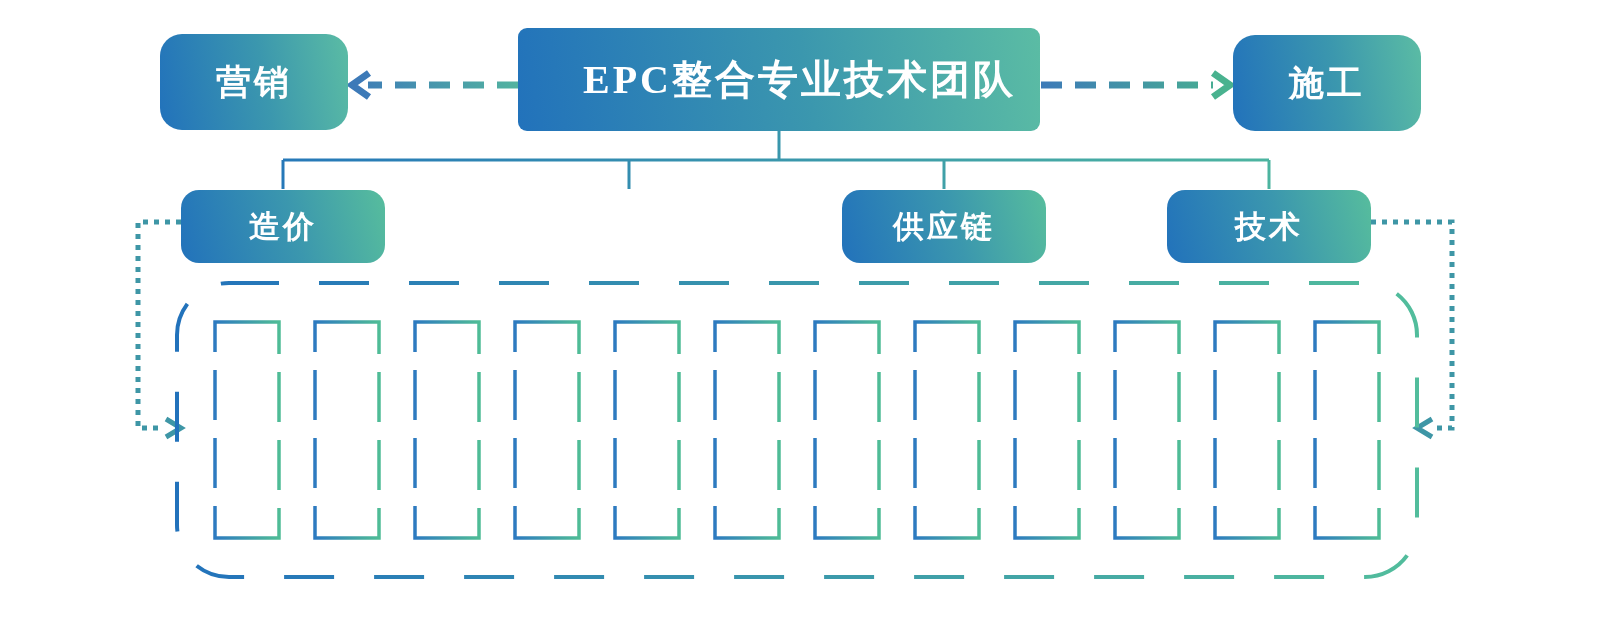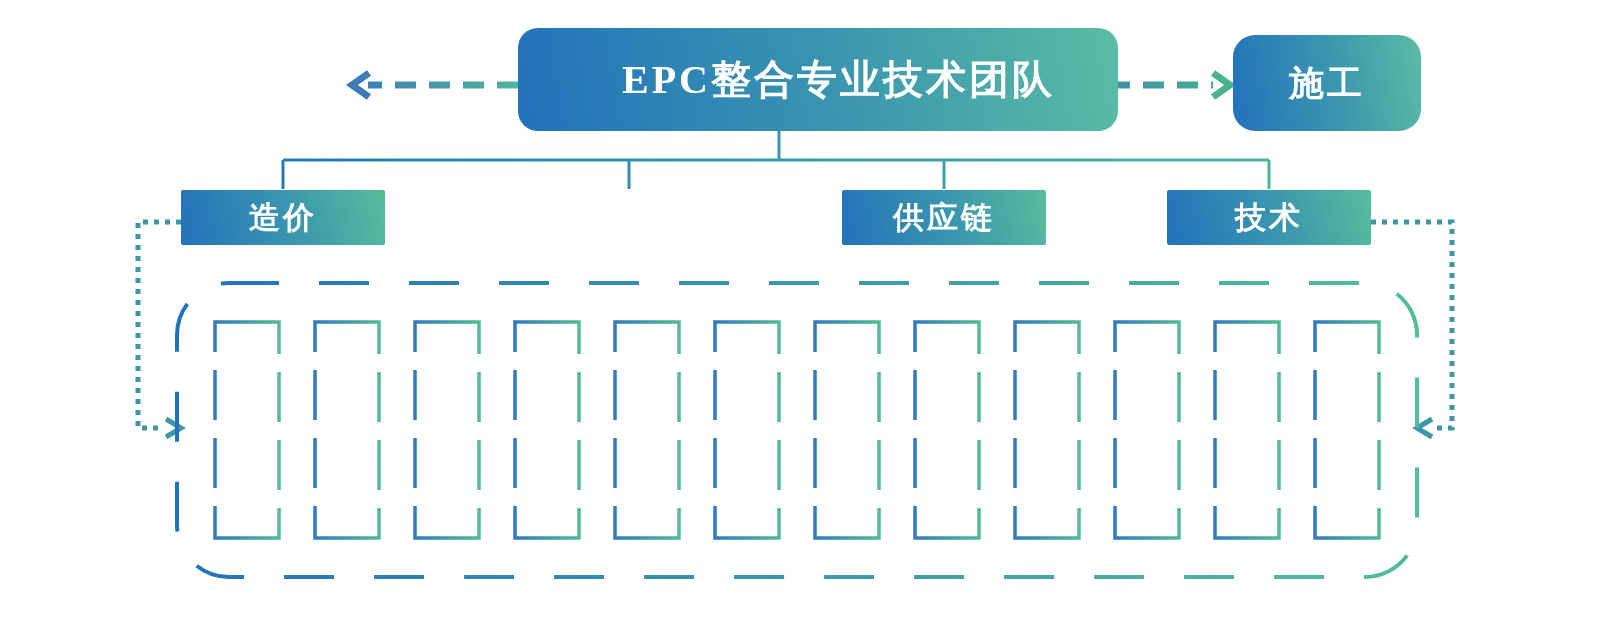--- a/index.html
+++ b/index.html
@@ -22,35 +22,35 @@
     align-items: center;
     justify-content: center;
     color: #ffffff;
     font-weight: bold;
     background: linear-gradient(80deg, #2272bb 0%, #3b97ae 55%, #5bbca4 100%);
     box-sizing: border-box;
     letter-spacing: 3px;
     white-space: nowrap;
   }
   .node-main {
-    left: 518px; top: 28px; width: 600px; height: 103px;
-    border-radius: 20px;
+    left: 518px; top: 28px; width: 522px; height: 103px;
+    border-radius: 9px;
     font-size: 40px;
     padding-left: 41px;
   }
   .node-side {
     width: 188px; height: 96px;
     border-radius: 22px;
     font-size: 35px;
   }
   .node-side.left  { left: 160px;  top: 34px; }
   .node-side.right { left: 1233px; top: 35px; }
   .node-dept {
-    top: 190px; width: 204px; height: 55px;
-    border-radius: 2px;
+    top: 190px; width: 204px; height: 73px;
+    border-radius: 18px;
     font-size: 31px;
     background: linear-gradient(75deg, #2272bb 0%, #3b97ae 55%, #57bd9d 100%);
   }
   .sub-box {
     position: absolute;
     top: 322px;
     width: 64px;
     height: 216px;
     display: flex;
     align-items: center;
@@ -121,20 +121,23 @@
         <rect x="715" y="322" width="64" height="216" fill="none" stroke="url(#gbox)" stroke-width="3.5" stroke-dasharray="96 18 50 18 50 18 126 18 50 18 50 18"></rect>
         <rect x="815" y="322" width="64" height="216" fill="none" stroke="url(#gbox)" stroke-width="3.5" stroke-dasharray="96 18 50 18 50 18 126 18 50 18 50 18"></rect>
         <rect x="915" y="322" width="64" height="216" fill="none" stroke="url(#gbox)" stroke-width="3.5" stroke-dasharray="96 18 50 18 50 18 126 18 50 18 50 18"></rect>
         <rect x="1015" y="322" width="64" height="216" fill="none" stroke="url(#gbox)" stroke-width="3.5" stroke-dasharray="96 18 50 18 50 18 126 18 50 18 50 18"></rect>
         <rect x="1115" y="322" width="64" height="216" fill="none" stroke="url(#gbox)" stroke-width="3.5" stroke-dasharray="96 18 50 18 50 18 126 18 50 18 50 18"></rect>
         <rect x="1215" y="322" width="64" height="216" fill="none" stroke="url(#gbox)" stroke-width="3.5" stroke-dasharray="96 18 50 18 50 18 126 18 50 18 50 18"></rect>
         <rect x="1315" y="322" width="64" height="216" fill="none" stroke="url(#gbox)" stroke-width="3.5" stroke-dasharray="96 18 50 18 50 18 126 18 50 18 50 18"></rect>
       </g>
   </svg>
 
+  <div class="node node-side left">
+    <span>营销</span>
+  </div>
 
   <div class="node node-main">
     <span>EPC整合专业技术团队</span>
   </div>
 
   <div class="node node-side right">
     <span>施工</span>
   </div>
 
   <div class="node node-dept" style="left:181px">

